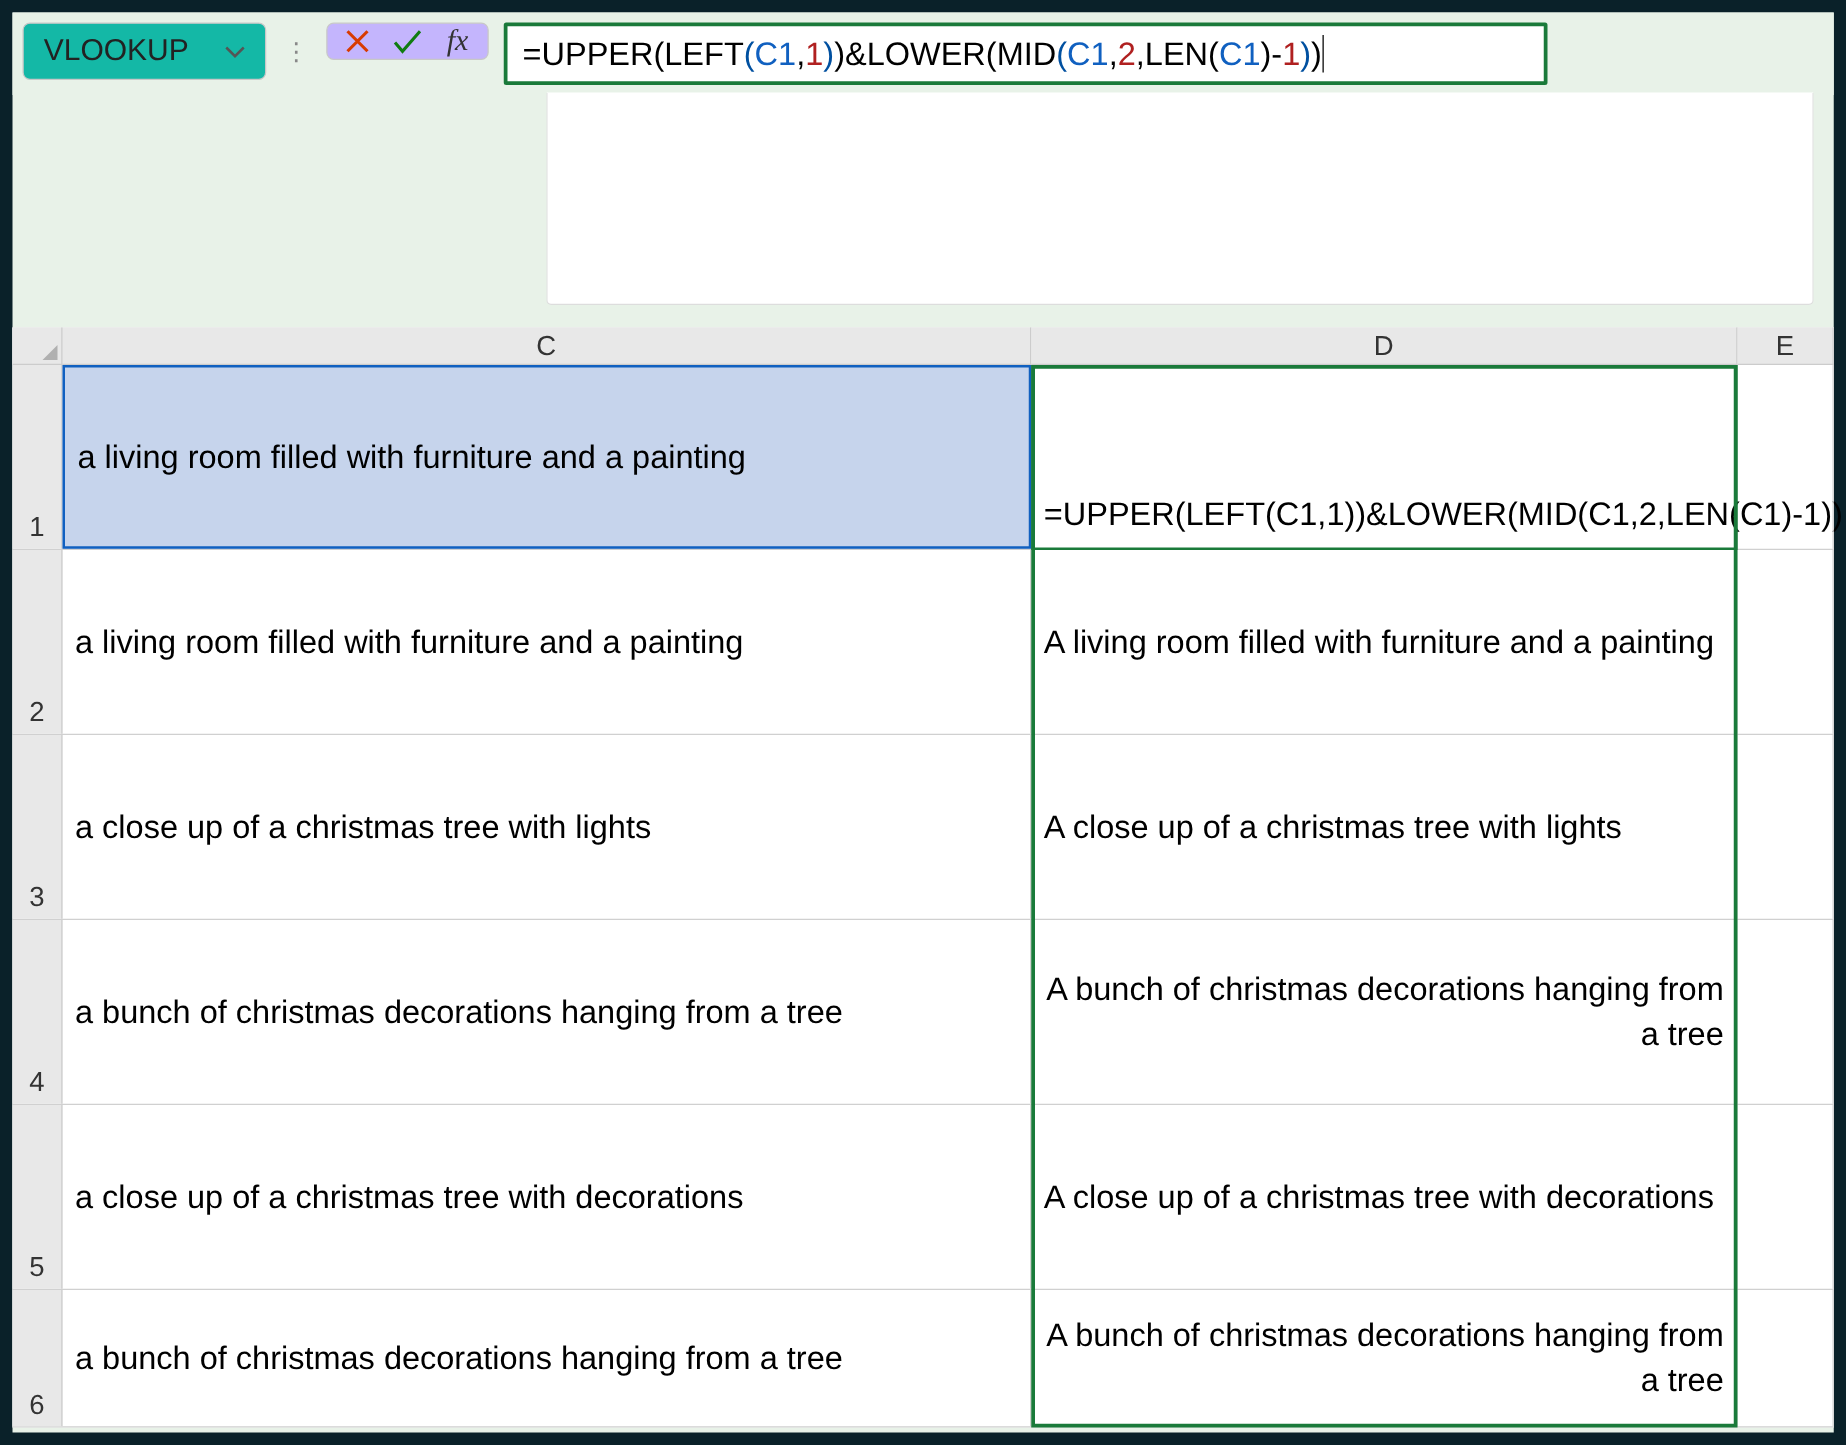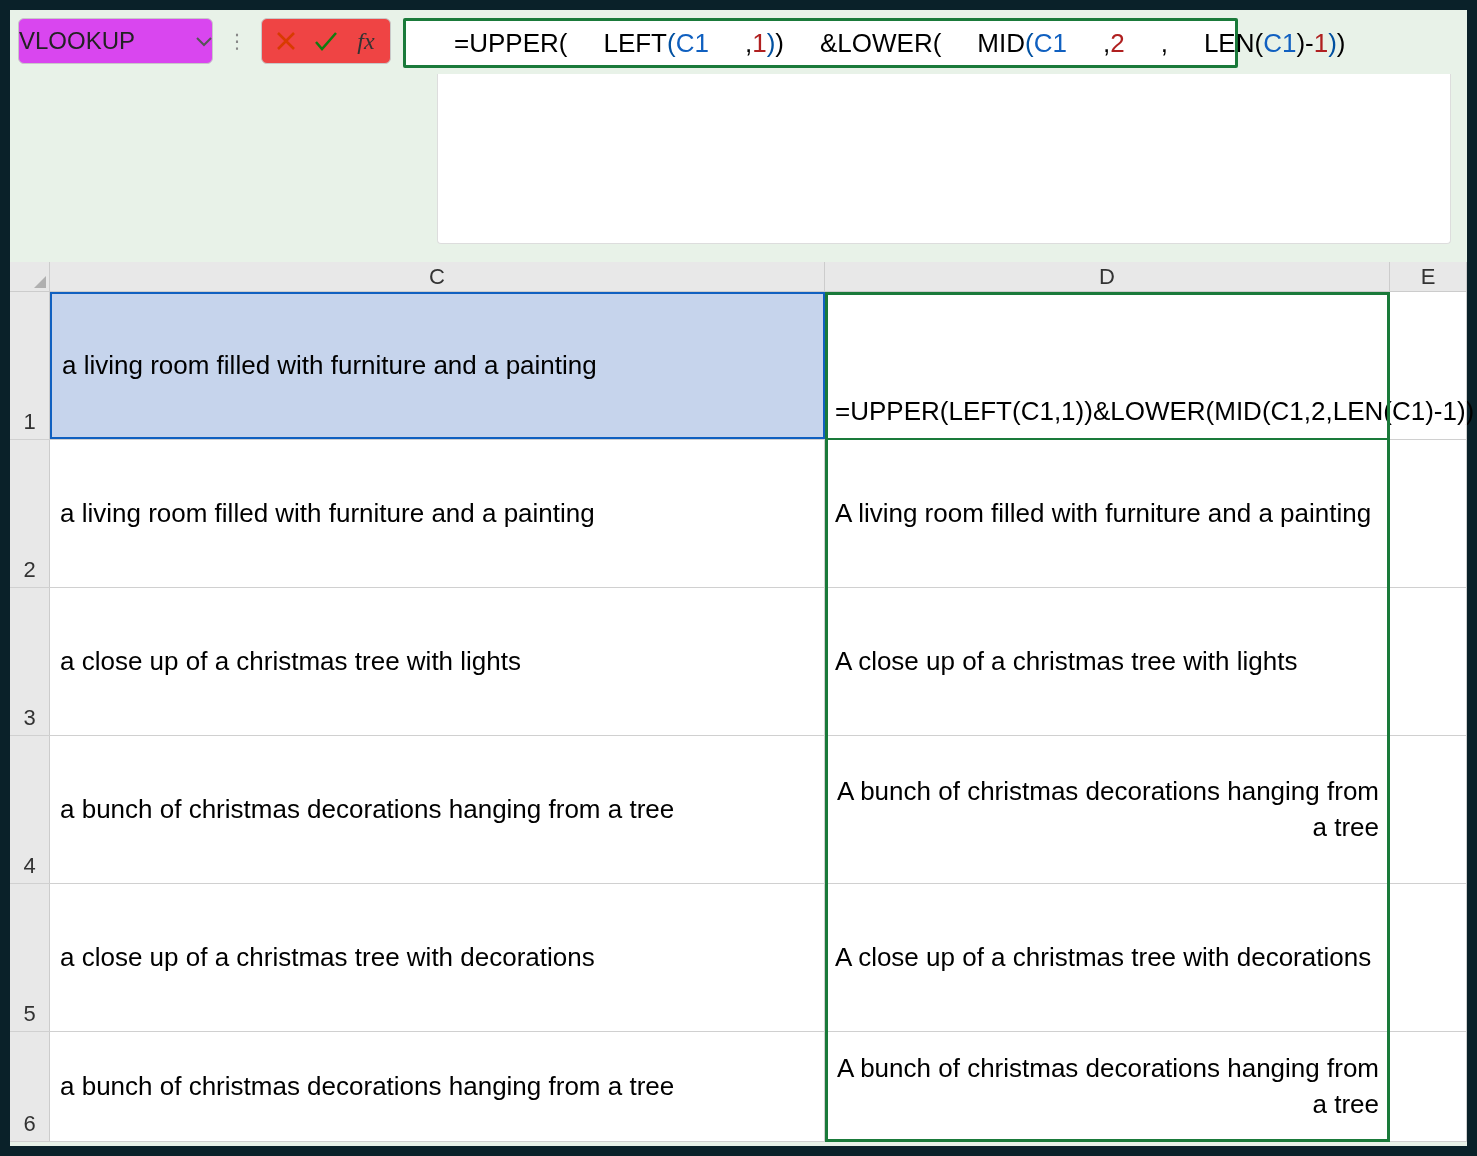--- a/index.html
+++ b/index.html
@@ -22,52 +22,52 @@
     position: relative;
   }
   .formula-bar-area {
     display: flex;
     align-items: flex-start;
     padding: 8px 8px;
     gap: 12px;
     background: #e8f2e8;
   }
   .name-box {
-    background: #d946ef;
+    background: #14b8a6;
     border: 1px solid #c8c8c8;
     border-radius: 6px;
     height: 46px;
     width: 195px;
     display: flex;
     align-items: center;
     justify-content: space-between;
-    padding: 0 0;
+    padding: 0 16px;
     text-align: right;
   }
   .name-box-text {
     font-size: 24px;
     color: #222;
   }
   .name-box-chevron {
     color: #555;
     font-size: 18px;
   }
   .fb-divider {
     display: flex;
     align-items: center;
     height: 46px;
     color: #888;
     font-size: 20px;
     padding: 0 2px;
   }
   .fb-buttons {
-    background: #ef4444;
+    background: #c4b5fd;
     border: 1px solid #c8c8c8;
     border-radius: 6px;
-    height: 46px;
+    height: 30px;
     display: flex;
     align-items: center;
     padding: 0 10px;
     gap: 12px;
   }
   .fb-btn {
     width: 28px;
     height: 28px;
     display: flex;
     align-items: center;
@@ -93,21 +93,21 @@
     display: flex;
     align-items: center;
     padding: 0 12px;
     position: relative;
   }
   .formula-input {
     font-size: 26px;
     font-family: 'Segoe UI', sans-serif;
     white-space: nowrap;
   }
-  .formula-input .fn-black { color: #000; margin-left: 36px; }
+  .formula-input .fn-black { color: #000; }
   .formula-input .fn-paren1 { color: #000; }
   .formula-input .fn-paren2 { color: #0050a0; }
   .formula-input .fn-ref { color: #1060c0; }
   .formula-input .fn-num { color: #b02020; }
   .formula-input .fn-minus { color: #000; }
   .cursor-line {
     width: 1px;
     height: 30px;
     background: #000;
     display: inline-block;

